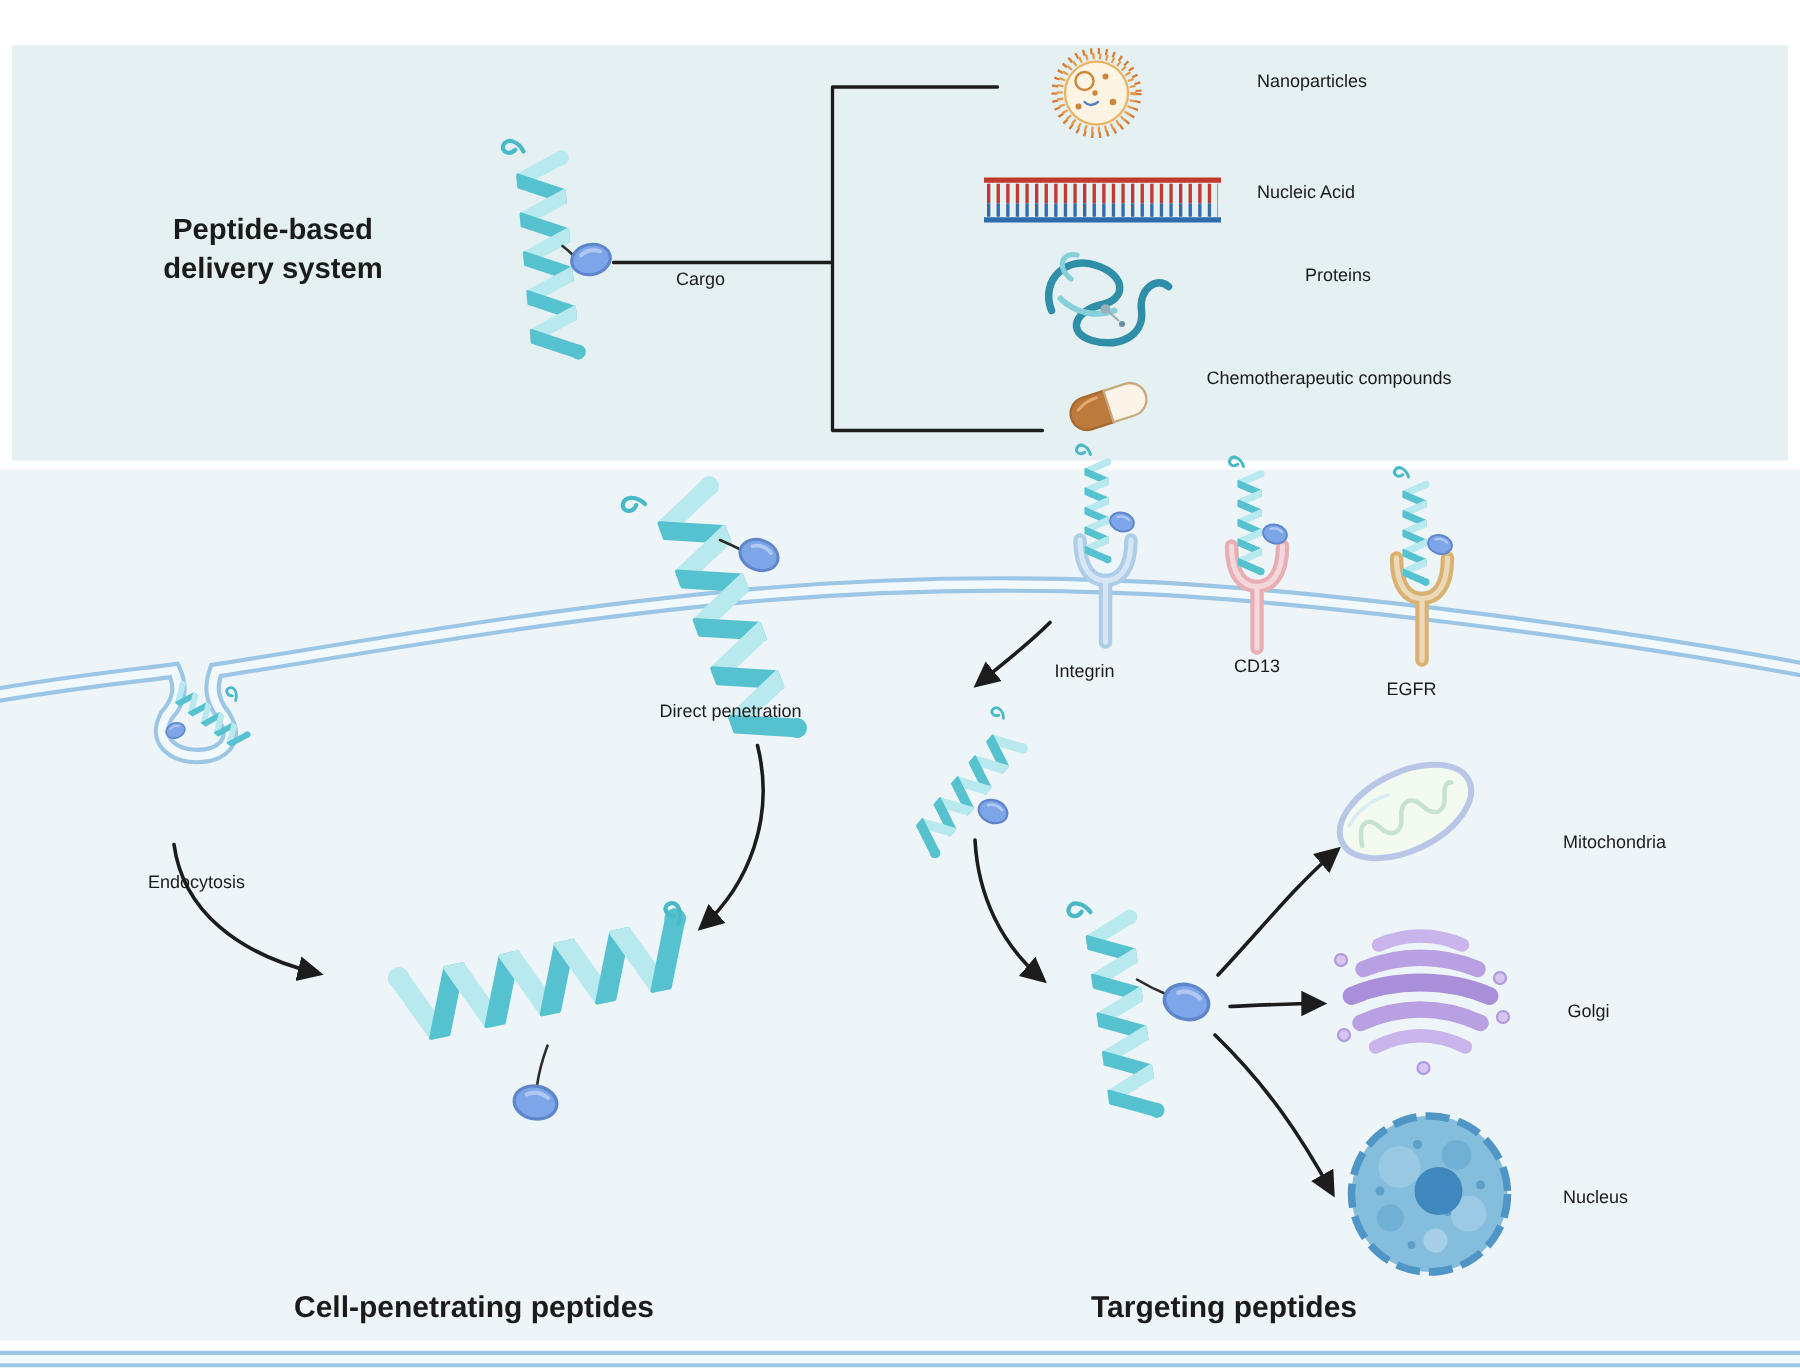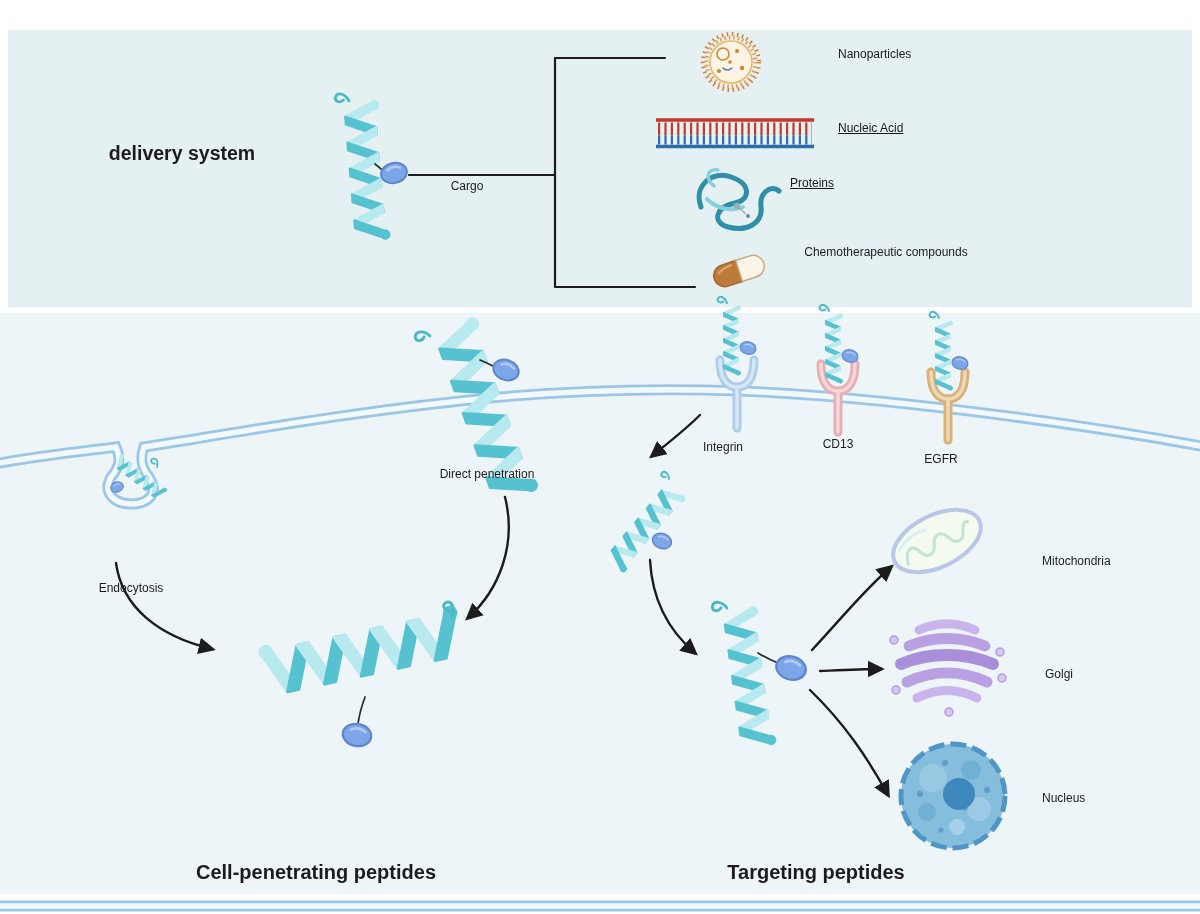--- a/index.html
+++ b/index.html
@@ -208,28 +208,29 @@
     </g>
 
     <g transform="translate(739,271) rotate(-18)">
       <path d="M0,-11 L-15,-11 A11,11 0 0 0 -15,11 L0,11 Z" fill="#bd7a3d" stroke="#a5682f" stroke-width="1.5"></path>
       <path d="M0,-11 L15,-11 A11,11 0 0 1 15,11 L0,11 Z" fill="#fbf4e8" stroke="#c9a87e" stroke-width="1.5"></path>
       <path d="M-20,-4 Q-14,-8 -6,-8" fill="none" stroke="#e2aa72" stroke-width="2" stroke-linecap="round"></path>
     </g>
   </svg>
 
   <div class="title" style="left:57px; top:140px; width:250px;">
+    <div>Peptide-based</div>
     <div>delivery system</div>
   </div>
 
   <div class="lbl center" style="left:427px; top:146px; width:80px;margin-top:33px;">Cargo</div>
 
   <div class="lbl" style="left:838px; top:47px;">Nanoparticles</div>
-  <div class="lbl" style="left:838px; top:121px;text-decoration:underline;">Nucleic Acid</div>
-  <div class="lbl" style="left:790px; top:176px;text-decoration:underline;">Proteins</div>
+  <div class="lbl" style="left:838px; top:121px;">Nucleic Acid</div>
+  <div class="lbl" style="left:870px; top:176px;">Proteins</div>
   <div class="lbl wrap center" style="left:793px; top:240px; width:186px; line-height:25px;">Chemotherapeutic compounds</div>
 
   <div class="lbl center" style="left:56px; top:537px; width:150px;margin-top:44px;">Endocytosis</div>
   <div class="lbl center" style="left:387px; top:467px; width:200px;">Direct penetration</div>
 
   <div class="lbl center" style="left:673px; top:440px; width:100px;">Integrin</div>
   <div class="lbl center" style="left:798px; top:437px; width:80px;">CD13</div>
   <div class="lbl center" style="left:901px; top:452px; width:80px;">EGFR</div>
 
   <div class="lbl" style="left:1042px; top:554px;">Mitochondria</div>

